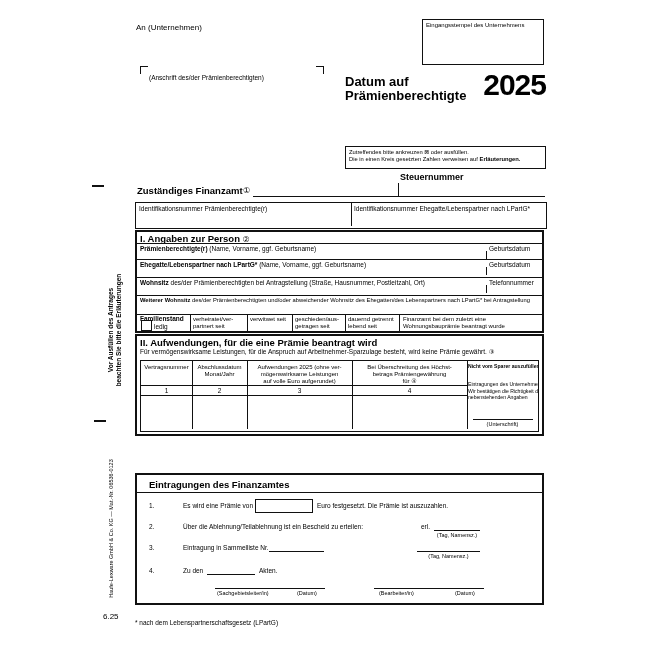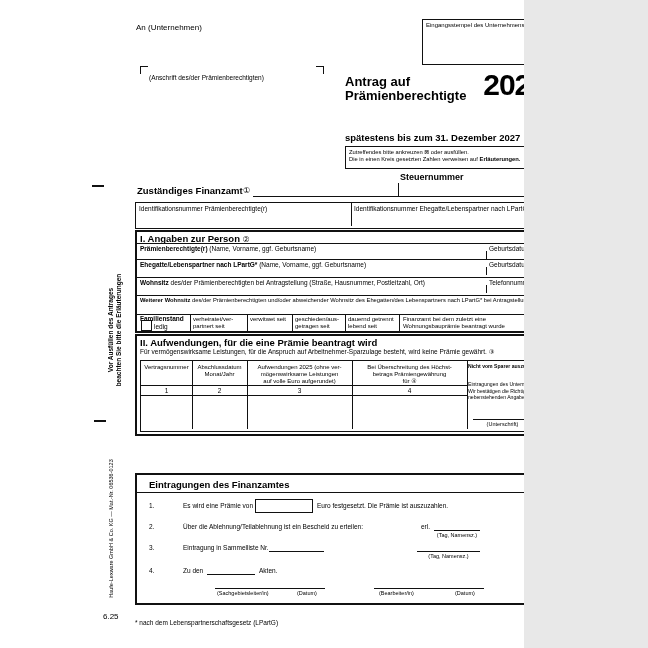--- a/index.html
+++ b/index.html
@@ -1,16 +1,16 @@
 <!DOCTYPE html>
 <html><head>
 <meta charset="utf-8">
 <style>
   html,body{margin:0;padding:0;background:#e8e8e8}
-  .page{position:relative;width:524px;height:648px;background:#ffffff;
+  .page{position:relative;width:648px;height:648px;background:#ffffff;
         font-family:"Liberation Sans",sans-serif;color:#000;overflow:hidden}
   .a{position:absolute}
   .b{font-weight:700}
   .f55{font-size:5.5px;line-height:1.2}
   .f58{font-size:5.8px;line-height:1.2}
   .f6{font-size:6px;line-height:1.2}
   .f65{font-size:6.5px;line-height:1.2}
   .f8{font-size:8px;line-height:1.2}
   .f9{font-size:9px;line-height:1.2}
   .f10{font-size:9.5px;line-height:1.2}
@@ -32,24 +32,23 @@
   <div class="a f8" style="left:136px;top:23px">An (Unternehmen)</div>
 
   <div class="a box" style="left:422px;top:19px;width:120px;height:44px">
     <div class="f6" style="padding:2px 3px">Eingangsstempel des Unternehmens</div>
   </div>
 
   <div class="a" style="left:140px;top:66px;width:7px;height:7px;border-left:1px solid #111;border-top:1px solid #111"></div>
   <div class="a" style="left:316px;top:66px;width:7px;height:7px;border-right:1px solid #111;border-top:1px solid #111"></div>
   <div class="a f65" style="left:149px;top:74px">(Anschrift des/der Prämienberechtigten)</div>
 
-  <div class="a f13 nw" style="left:345px;top:75px">Antrag auf</div>
+  <div class="a f13 nw" style="left:345px;top:75px">Datum auf</div>
   <div class="a f13 nw" style="left:345px;top:89px">Prämienberechtigte</div>
   <div class="a b nw" style="left:468px;top:68px;width:78px;font-size:30px;letter-spacing:-1px;text-align:right">2025</div>
-  <div class="a f10 b nw" style="left:345px;top:132px">spätestens bis zum 31. Dezember 2027</div>
 
   <div class="a box" style="left:345px;top:146px;width:199px;height:21px">
     <div class="f58 nw" style="padding:2px 3px 0 3px">Zutreffendes bitte ankreuzen ⊠ oder ausfüllen.</div>
     <div class="f58 nw" style="padding:0 3px"><span>Die in einen Kreis gesetzten Zahlen verweisen auf </span><span class="b">Erläuterungen.</span></div>
   </div>
 
   <div class="a f9 b nw" style="left:400px;top:172px">Steuernummer</div>
   <div class="a vline" style="left:398px;top:183px;height:13px"></div>
 
   <div class="a f10 b nw" style="left:137px;top:185px">Zuständiges Finanzamt</div>

